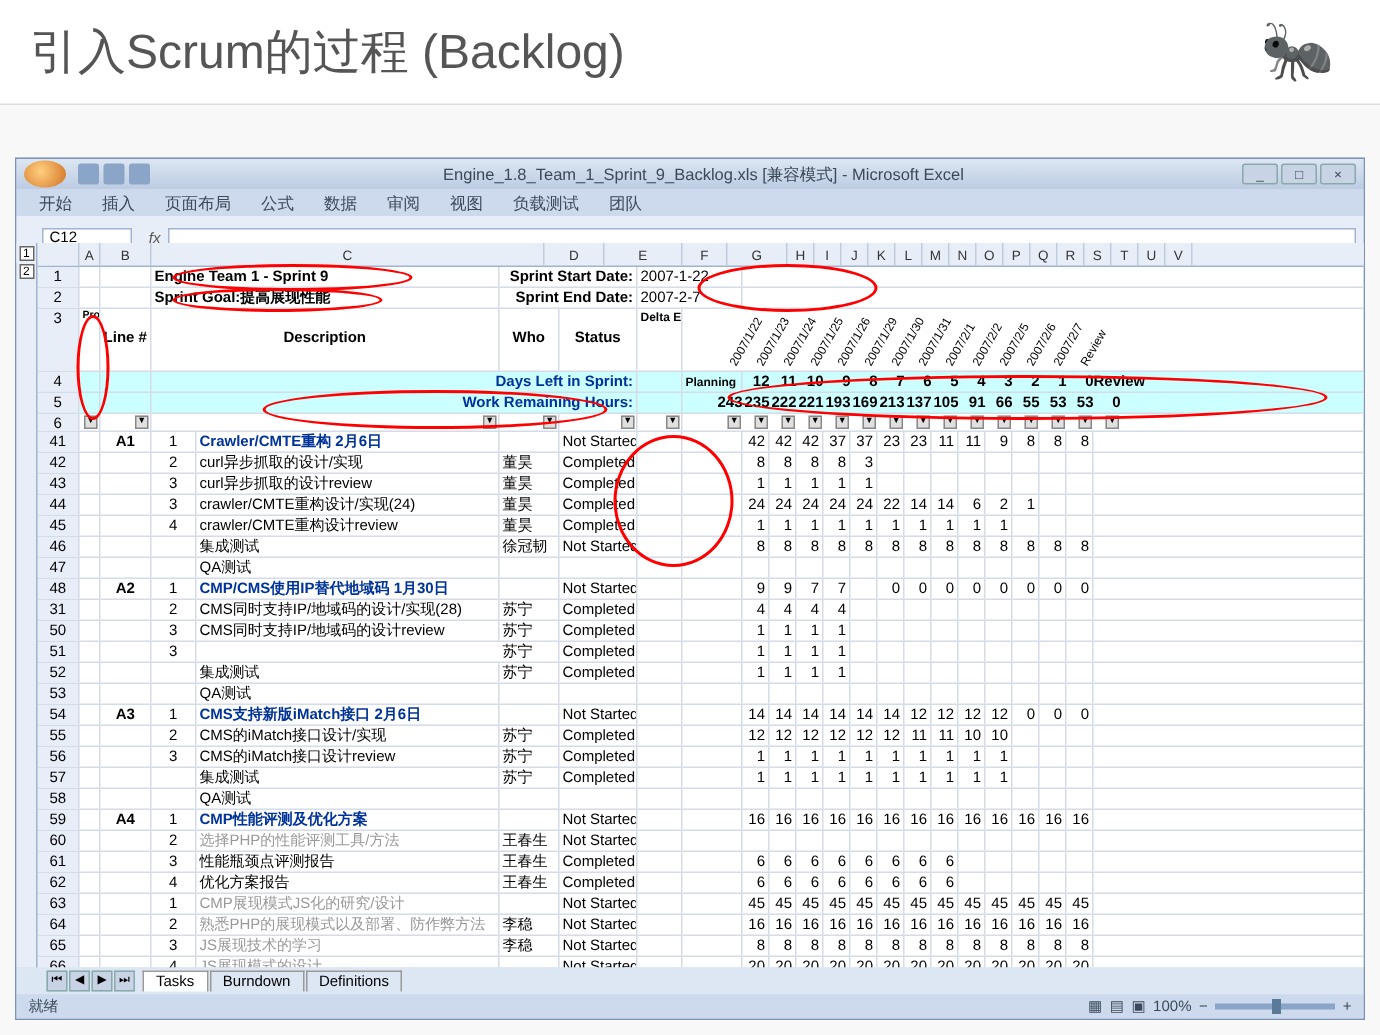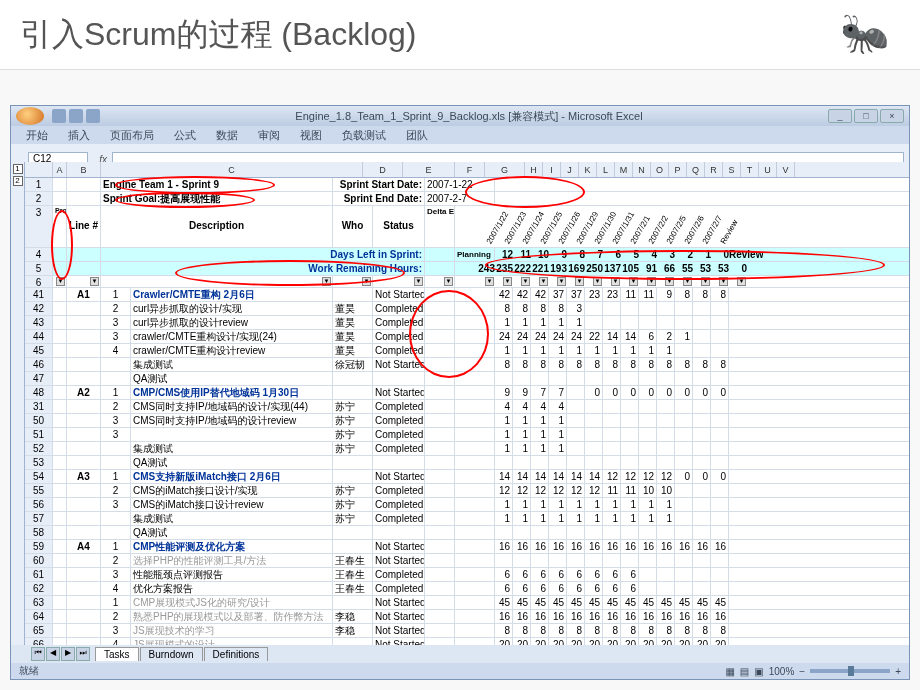--- a/index.html
+++ b/index.html
@@ -220,21 +220,21 @@
           <div class="w-b"></div>
         <div class="w-desc bold blue right" style="width:324px">Work Remaining Hours:</div>
         <div class="w-delta"></div>
         <div id="work-cells" style="display:flex;border:none;padding:0;">
             <div class="w-d bold" style="width: 40px;">243</div>
             <div class="w-d bold">235</div>
             <div class="w-d bold">222</div>
             <div class="w-d bold">221</div>
             <div class="w-d bold">193</div>
             <div class="w-d bold">169</div>
-            <div class="w-d bold">250</div>
+            <div class="w-d bold">213</div>
             <div class="w-d bold">137</div>
             <div class="w-d bold">105</div>
             <div class="w-d bold">91</div>
             <div class="w-d bold">66</div>
             <div class="w-d bold">55</div>
             <div class="w-d bold">53</div>
             <div class="w-d bold">53</div>
             <div class="w-d bold">0</div>
           </div>
       </div>
@@ -499,21 +499,21 @@
             <div class="w-d">0</div>
             <div class="w-d">0</div>
             <div class="w-d">0</div>
             <div class="w-d">0</div>
           </div>
           <div class="row">
             <div class="w-rn">31</div>
             <div class="w-a"></div>
             <div class="w-b bold center"></div>
             <div class="w-c center">2</div>
-            <div class="w-desc " style="width: 202px;">CMS同时支持IP/地域码的设计/实现(44)</div>
+            <div class="w-desc " style="width: 202px;">CMS同时支持IP/地域码的设计/实现(28)</div>
             <div class="w-who">苏宁</div>
             <div class="w-status">Completed</div>
             <div class="w-delta"></div>
             <div class="w-h right"></div>
             <div class="w-d">4</div>
             <div class="w-d">4</div>
             <div class="w-d">4</div>
             <div class="w-d">4</div>
             <div class="w-d"></div>
             <div class="w-d"></div>

